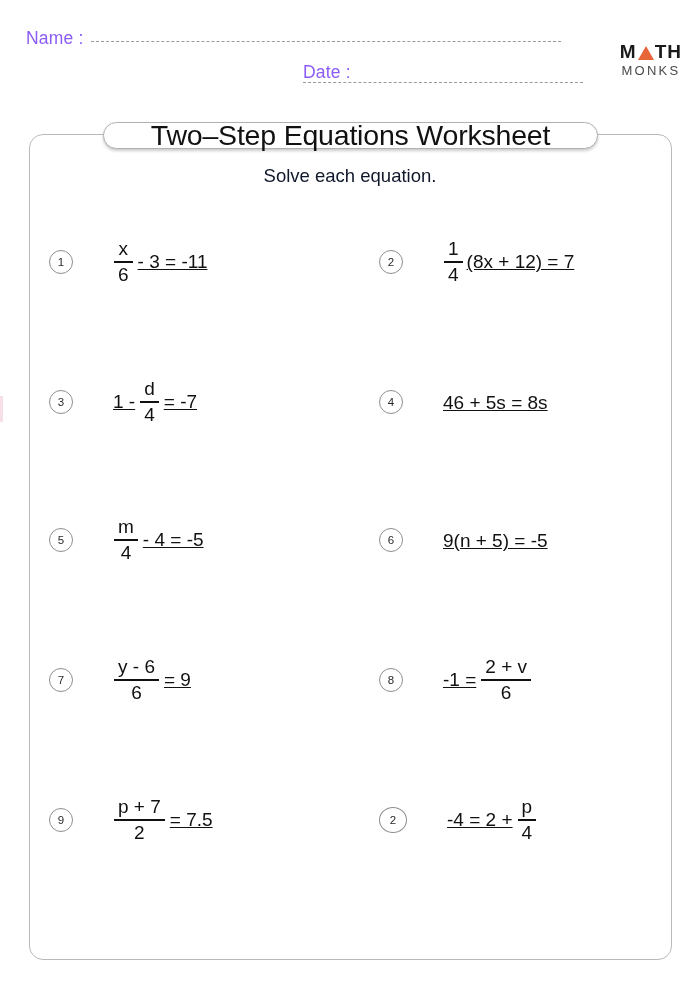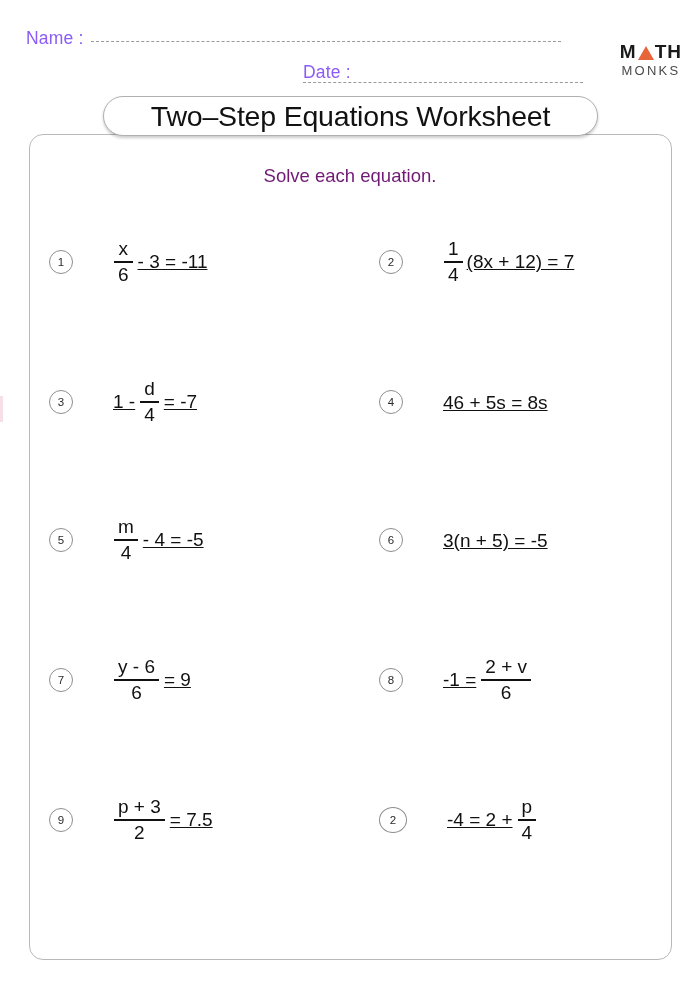--- a/index.html
+++ b/index.html
@@ -91,23 +91,23 @@
     border: 1.4px solid #b9b9b9;
     border-radius: 14px;
     box-sizing: border-box;
     background: transparent;
   }
 
   
   .title-pill {
     position: absolute;
     left: 103px;
-    top: 96px;
+    top: 122px;
     width: 495px;
-    height: 40px;
+    height: 27px;
     border: 1.4px solid #b0b0b0;
     border-radius: 24px;
     background: #ffffff;
     box-shadow: 0 2px 3px rgba(0,0,0,.20);
     display: flex;
     align-items: center;
     justify-content: center;
     box-sizing: border-box;
     z-index: 5;
   }
@@ -117,21 +117,21 @@
     letter-spacing: -.2px;
     white-space: nowrap;
   }
 
   .subtitle {
     position: absolute;
     left: 0; top: 165px;
     width: 700px;
     text-align: center;
     font-size: 18.5px;
-    color: #701a75;
+    color: #0f172a;
     z-index: 4;
   }
 
   
   .problems {
     position: absolute;
     left: 29px;
     top: 134px;
     width: 643px;
     height: 826px;
@@ -307,21 +307,21 @@
         <span class="bar"></span>
         <span class="den">4</span>
       </span>
       <span class="tok">- 4 = -5</span>
     </span>
   </div>
 
   <div class="problem col-right row3">
     <span class="pnum">6</span>
     <span class="expr">
-      <span class="tok">3(n + 5) = -5</span>
+      <span class="tok">9(n + 5) = -5</span>
     </span>
   </div>
 
   <div class="problem col-left row4">
     <span class="pnum">7</span>
     <span class="expr">
       <span class="frac">
         <span class="num">y - 6</span>
         <span class="bar"></span>
         <span class="den">6</span>
@@ -339,21 +339,21 @@
         <span class="bar"></span>
         <span class="den">6</span>
       </span>
     </span>
   </div>
 
   <div class="problem col-left row5">
     <span class="pnum">9</span>
     <span class="expr">
       <span class="frac">
-        <span class="num">p + 3</span>
+        <span class="num">p + 7</span>
         <span class="bar"></span>
         <span class="den">2</span>
       </span>
       <span class="tok">= 7.5</span>
     </span>
   </div>
 
   <div class="problem col-right row5">
     <span class="pnum wide">2</span>
     <span class="expr">

